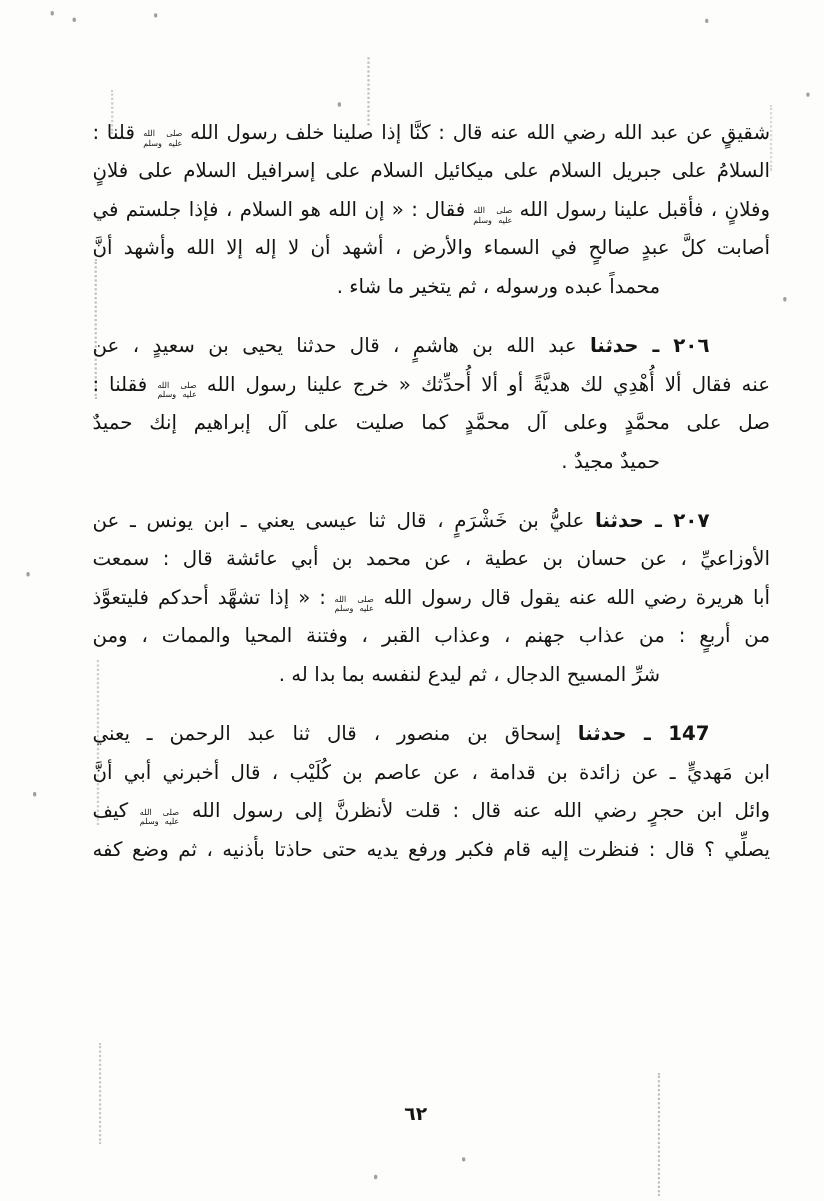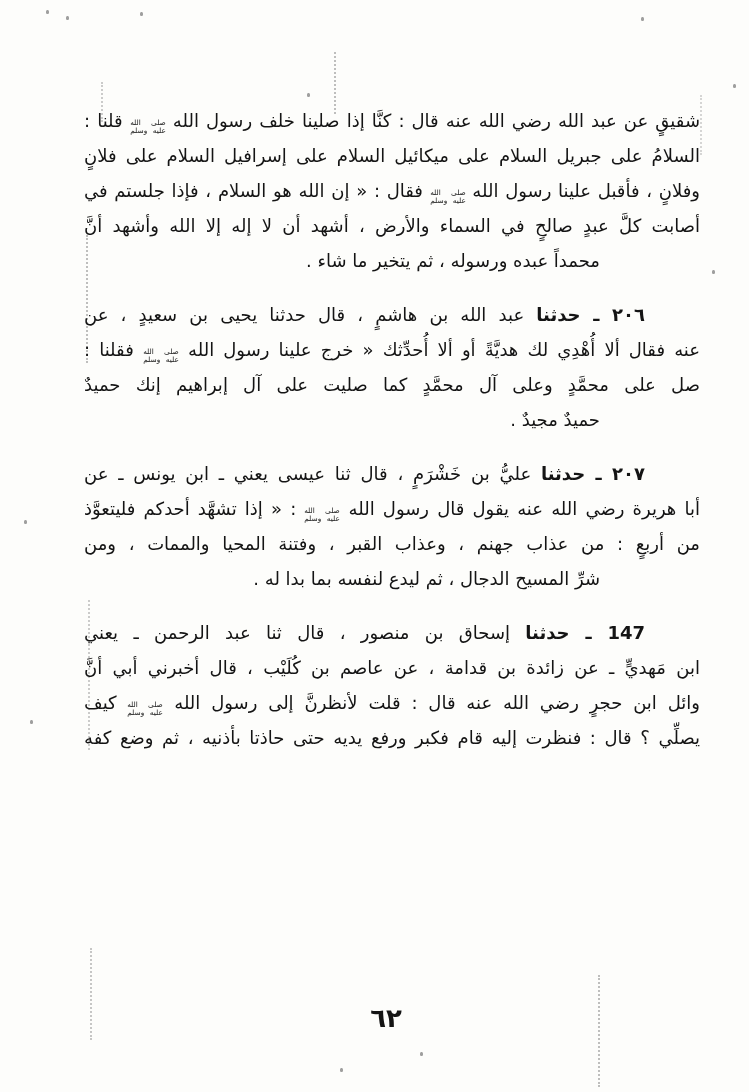--- a/index.html
+++ b/index.html
@@ -43,22 +43,22 @@
     text-align:center;
     vertical-align:-5px;
     padding:0 1px;
     transform:scale(1.05);
     white-space:normal;
     width:34px;
   }
   .page-number{
     position:absolute;
     top:1003px;left:354px;width:48px;
-    text-align:right;
-    font-size:26px;font-weight:bold;
+    text-align:center;
+    font-size:17px;font-weight:bold;
     direction:rtl;
   }
   
   .vd{position:absolute;width:0;border-left:2px dotted #3c3c3c;opacity:.32;}
   .sp{position:absolute;width:3px;height:4px;background:#2c2c2c;opacity:.45;border-radius:40%;}
 </style>
 </head>
 <body>
 
 <div class="page">
@@ -91,20 +91,21 @@
         <div class="line end">محمداً عبده ورسوله ، ثم يتخير ما شاء .</div>
       </div>
       <div class="para">
         <div class="line first"><b>٢٠٦ ـ حدثنا</b> عبد الله بن هاشمٍ ، قال حدثنا يحيى بن سعيدٍ ، عن</div>
         <div class="line">عنه فقال ألا أُهْدِي لك هديَّةً أو ألا أُحدِّثك « خرج علينا رسول الله <span class="saw">صلى الله<br>عليه وسلم</span> فقلنا :</div>
         <div class="line">صل على محمَّدٍ وعلى آل محمَّدٍ كما صليت على آل إبراهيم إنك حميدٌ</div>
         <div class="line end">حميدٌ مجيدٌ .</div>
       </div>
       <div class="para">
         <div class="line first"><b>٢٠٧ ـ حدثنا</b> عليُّ بن خَشْرَمٍ ، قال ثنا عيسى يعني ـ ابن يونس ـ عن</div>
+        <div class="line">الأوزاعيِّ ، عن حسان بن عطية ، عن محمد بن أبي عائشة قال : سمعت</div>
         <div class="line">أبا هريرة رضي الله عنه يقول قال رسول الله <span class="saw">صلى الله<br>عليه وسلم</span> : « إذا تشهَّد أحدكم فليتعوَّذ</div>
         <div class="line">من أربعٍ : من عذاب جهنم ، وعذاب القبر ، وفتنة المحيا والممات ، ومن</div>
         <div class="line end">شرِّ المسيح الدجال ، ثم ليدع لنفسه بما بدا له .</div>
       </div>
       <div class="para">
         <div class="line first"><b>147 ـ حدثنا</b> إسحاق بن منصور ، قال ثنا عبد الرحمن ـ يعني</div>
         <div class="line">ابن مَهديٍّ ـ عن زائدة بن قدامة ، عن عاصم بن كُلَيْب ، قال أخبرني أبي أنَّ</div>
         <div class="line">وائل ابن حجرٍ رضي الله عنه قال : قلت لأنظرنَّ إلى رسول الله <span class="saw">صلى الله<br>عليه وسلم</span> كيف</div>
         <div class="line">يصلِّي ؟ قال : فنظرت إليه قام فكبر ورفع يديه حتى حاذتا بأذنيه ، ثم وضع كفه</div>
       </div>

